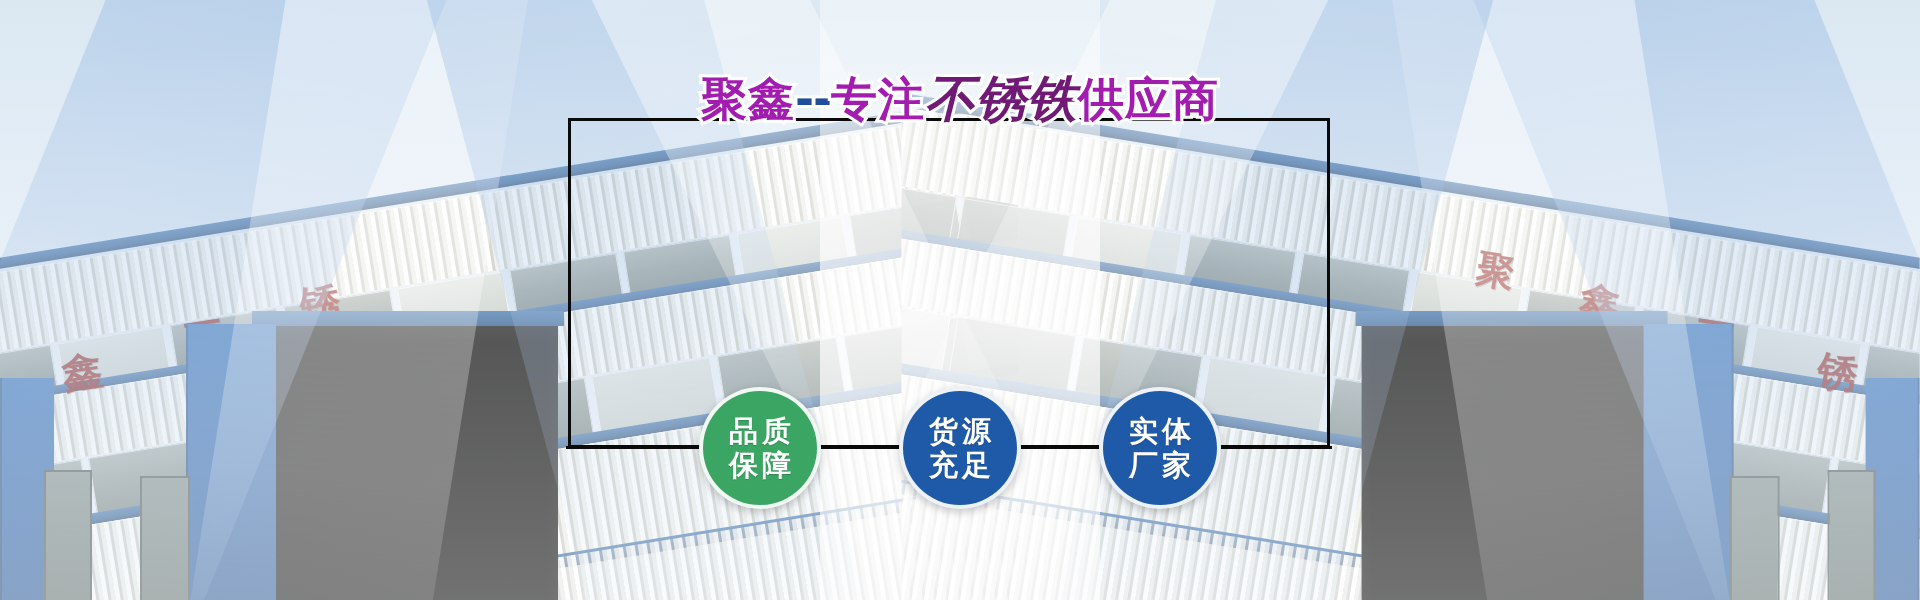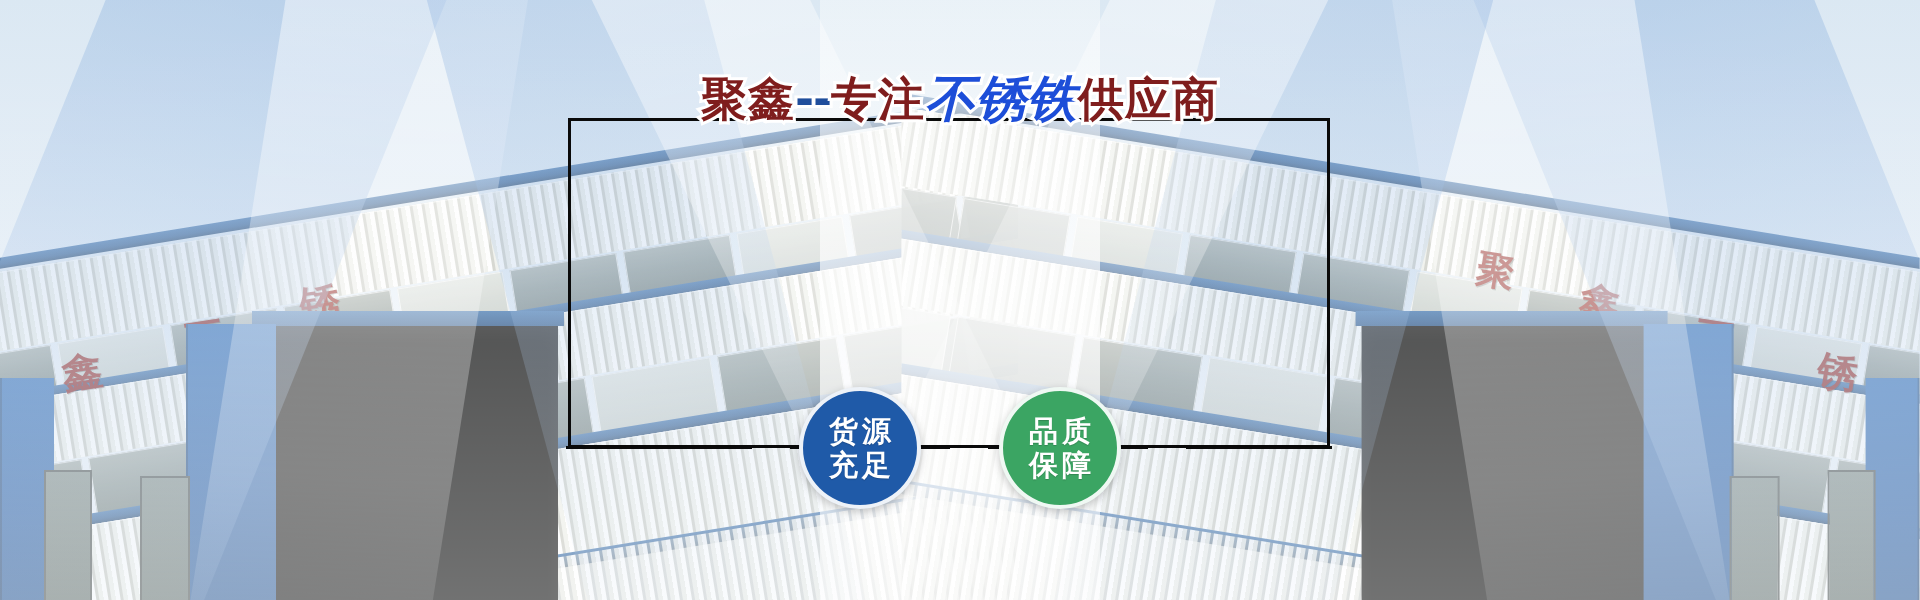--- a/index.html
+++ b/index.html
@@ -193,22 +193,22 @@
     letter-spacing: 1px;
     line-height: 1;
     z-index: 6;
   }
   .title .seg {
     display: inline-block;
     vertical-align: middle;
     -webkit-text-stroke: 6px #ffffff;
     paint-order: stroke fill;
   }
-  .title .blue  { color: #7f1d1d; }
-  .title .green { color: #1d4ed8; font-style: italic; font-family: "DejaVu Serif", serif; font-size: 50px; }
+  .title .blue  { color: #a21caf; }
+  .title .green { color: #701a75; font-style: italic; font-family: "DejaVu Serif", serif; font-size: 50px; }
   .title .dash  { color: #1f4e9c; letter-spacing: -1px; }
 
   
   .pill {
     position: absolute;
     display: flex;
     align-items: center;
     justify-content: center;
     color: #ffffff;
     font-family: "DejaVu Sans", sans-serif;
@@ -404,24 +404,28 @@
     </div>
 
 
 
     <div class="connector c1"></div>
     <div class="connector c2"></div>
     <div class="connector c3"></div>
     <div class="connector c4"></div>
 
     <div class="badges">
+      <div class="badge green">
+        <span>品质</span>
+        <span>保障</span>
+      </div>
       <div class="badge blue">
         <span>货源</span>
         <span>充足</span>
       </div>
-      <div class="badge green">
-        <span>品质</span>
-        <span>保障</span>
+      <div class="badge blue">
+        <span>实体</span>
+        <span>厂家</span>
       </div>
     </div>
 
   </div>
 </div>
 
 </body></html>

